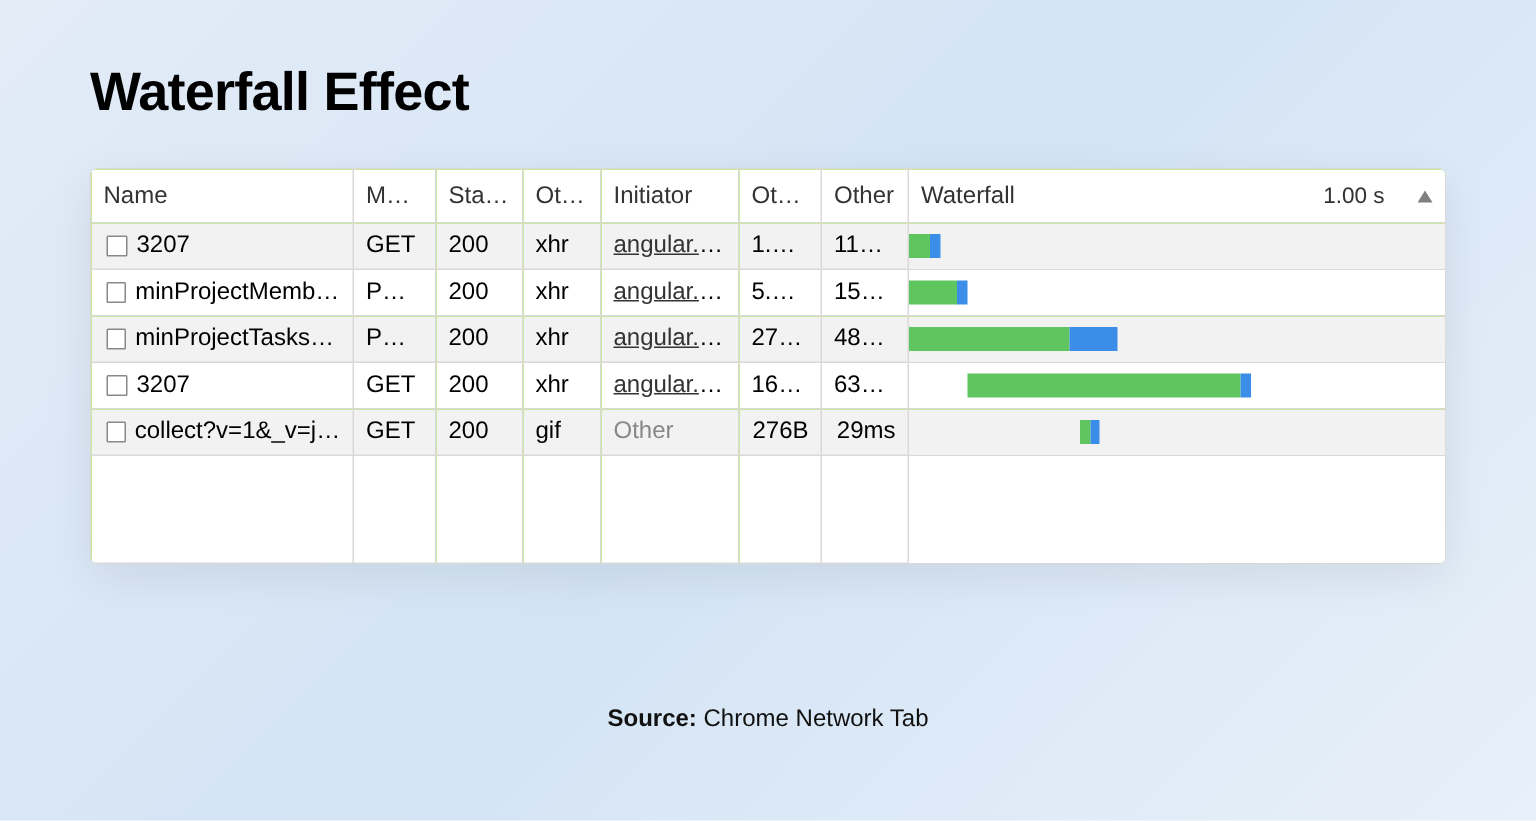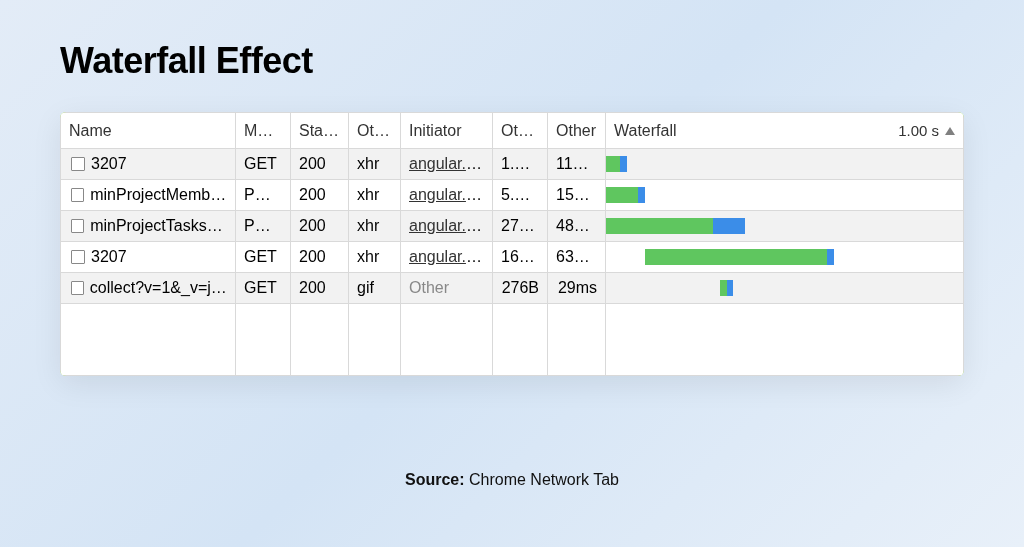--- a/index.html
+++ b/index.html
@@ -116,21 +116,21 @@
         <th class="col-name">Name</th>
         <th class="col-method">Met...</th>
         <th class="col-status">Status</th>
         <th class="col-type">Other</th>
         <th class="col-initiator">Initiator</th>
         <th class="col-size">Other</th>
         <th class="col-time">Other</th>
         <th class="col-waterfall">
           <div class="waterfall-header">
             <span>Waterfall</span>
-            <span style="display:flex;align-items:center;">
+            <span style="display:flex;align-items:center;gap:16px;">
               <span class="wf-time">1.00 s</span>
               <span class="sort-tri"></span>
             </span>
           </div>
         </th>
       </tr>
     </thead>
     <tbody id="tbody">
 
   <tr>

